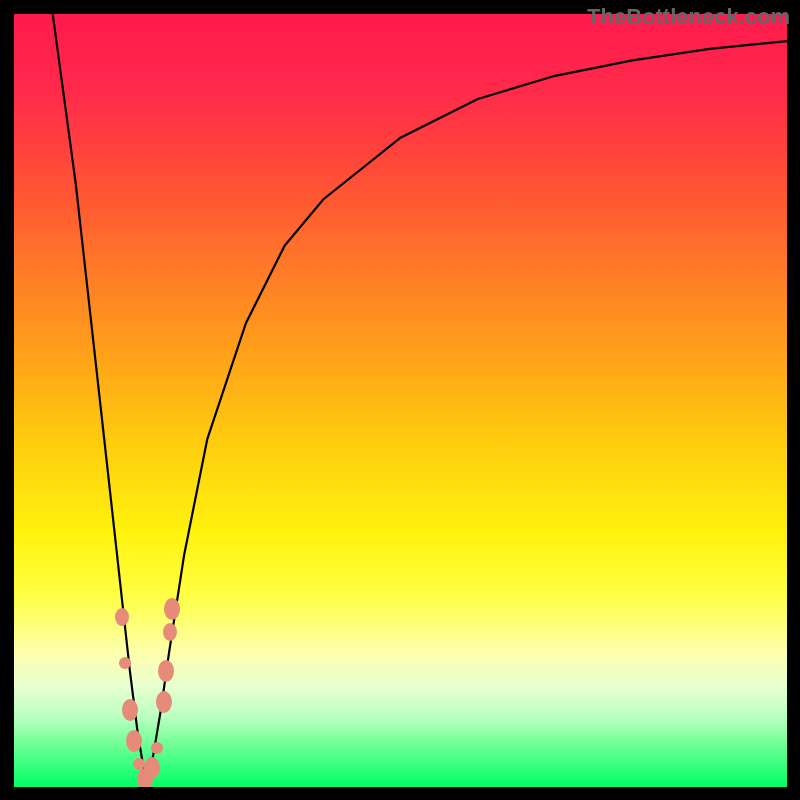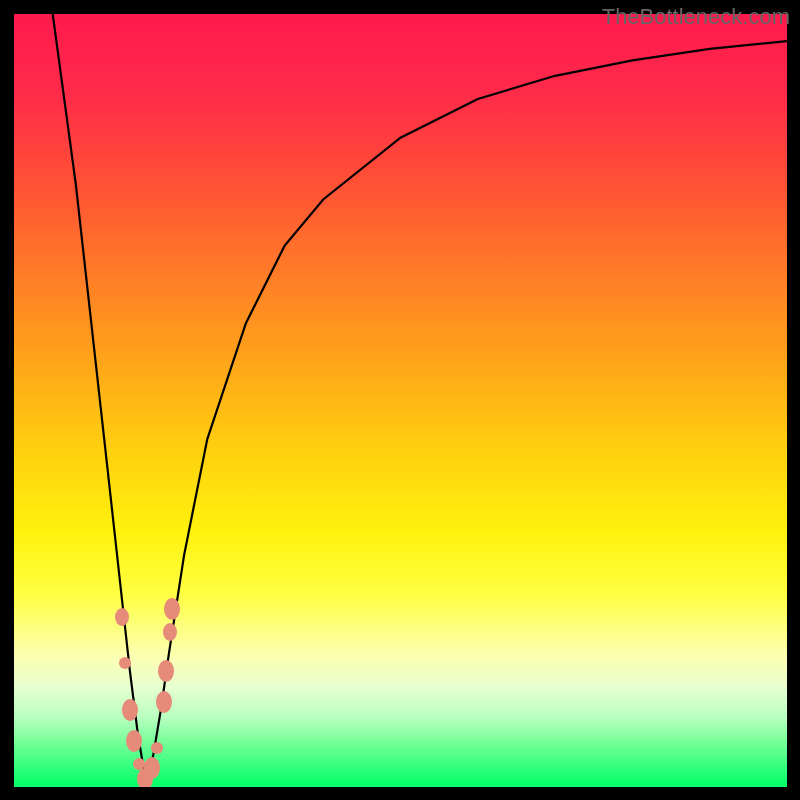--- a/index.html
+++ b/index.html
@@ -10,21 +10,21 @@
     position: relative;
     font-family: Arial, sans-serif;
     overflow: hidden;
   }
   .watermark {
     position: absolute;
     top: 4px;
     right: 10px;
     color: #666;
     font-size: 22px;
-    font-weight: 400;
+    font-weight: 700;
     z-index: 10;
   }
   .plot-area {
     position: absolute;
     left: 14px;
     top: 14px;
     width: 773px;
     height: 773px;
     background: linear-gradient(to bottom,
       #ff1a4d 0%,

